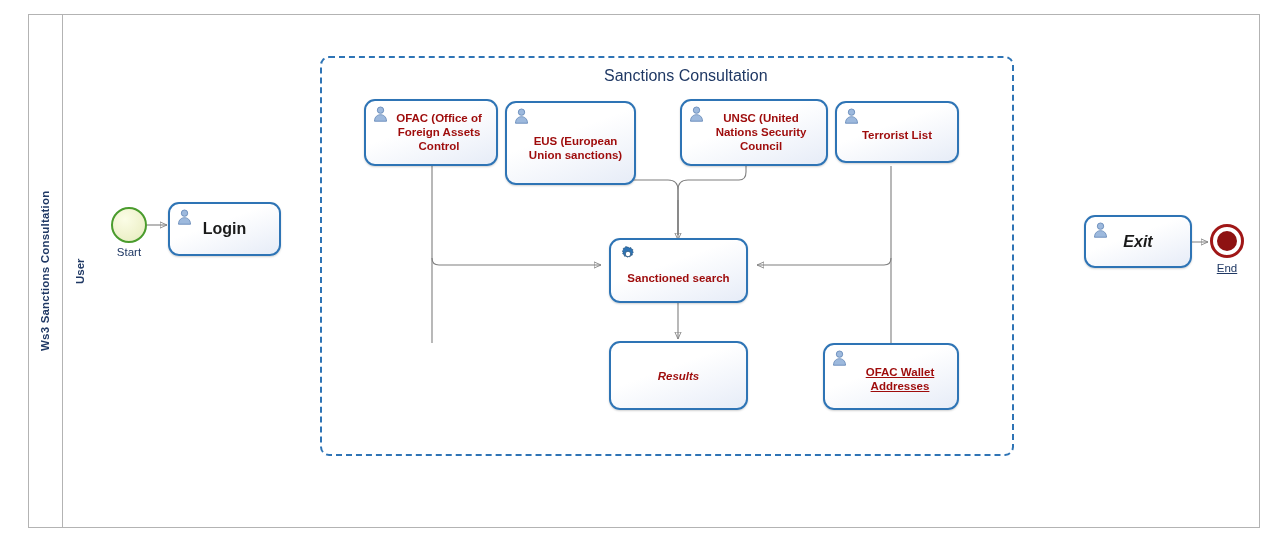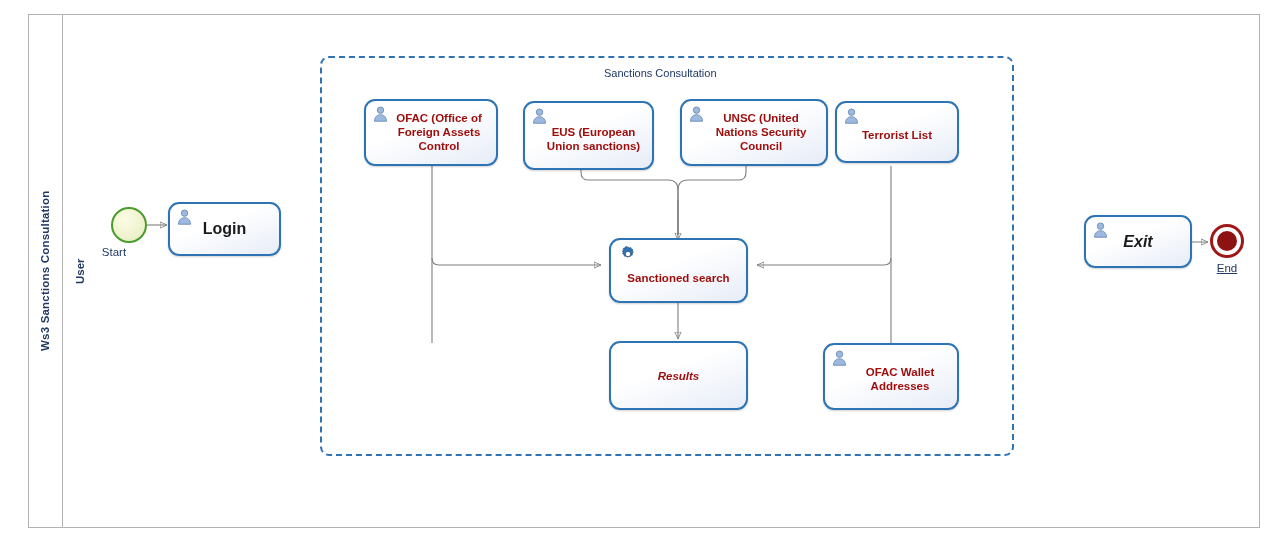--- a/index.html
+++ b/index.html
@@ -9,21 +9,21 @@
   
   .pool{position:absolute;box-sizing:border-box;border:1px solid #b3b3b3;background:transparent;}
   .pool-title{position:absolute;box-sizing:border-box;display:flex;align-items:center;justify-content:center;
     writing-mode:vertical-rl;transform:rotate(180deg);font-size:11.5px;font-weight:bold;color:#1f3864;letter-spacing:.2px;}
   .lane-title{position:absolute;box-sizing:border-box;display:flex;align-items:center;justify-content:center;
     writing-mode:vertical-rl;transform:rotate(180deg);font-size:11.5px;font-weight:bold;color:#1f3864;}
   .lane-div{position:absolute;background:#b3b3b3;}
 
   
   .group-box{position:absolute;box-sizing:border-box;border:2px dashed #2e74b5;border-radius:9px;background:transparent;}
-  .group-label{position:absolute;font-size:11px;color:#1f3864;white-space:nowrap;}
+  .group-label{position:absolute;font-size:16px;color:#1f3864;white-space:nowrap;}
 
   
   .task{position:absolute;box-sizing:border-box;border:2px solid #2e74b5;border-radius:11px;
     background:linear-gradient(160deg,#ffffff 0%,#ffffff 40%,#f2f5fb 72%,#e6ecf7 100%);
     box-shadow:0 1px 2px rgba(0,0,0,.18);}
   .task .lbl{position:absolute;left:6px;right:6px;top:50%;transform:translateY(-50%);
     text-align:center;font-size:11.5px;font-weight:bold;line-height:14px;color:#9e0b0b;}
   .task.dark .lbl{color:#1a1a1a;font-weight:bold;font-size:16px;}
   .task .usr{position:absolute;left:7px;top:5px;width:15px;height:16px;}
   .task .cog{position:absolute;left:9px;top:6px;width:16px;height:16px;}
@@ -72,21 +72,21 @@
 
     <path d="M891,166 L891,258 Q891,265 884,265 L757,265" marker-end="url(#ah)"></path>
     <path d="M891,258 L891,343"></path>
 
     <path d="M678,303 L678,339" marker-end="url(#ah)"></path>
 
     <path d="M1148,242 L1208,242" marker-end="url(#ah)"></path>
   </svg>
 
   <div class="start-ev" style="left:111px;top:207px;width:36px;height:36px;"></div>
-  <div class="ev-label" style="left:76px;top:246px;width:76px;">Start</div>
+  <div class="ev-label" style="left:91px;top:246px;width:76px;">Start</div>
 
   <div class="task dark" style="left:168px;top:202px;width:113px;height:54px;">
     <span class="usr">
       <svg viewBox="0 0 16 17" width="15" height="16">
           <circle cx="8" cy="4.4" r="3.4" fill="#9db9dd" stroke="#6d8fbc" stroke-width="1"></circle>
           <path d="M1.6 16.2 C1.6 11.3 5 9.2 8 9.2 C11 9.2 14.4 11.3 14.4 16.2 Z" fill="#9db9dd" stroke="#6d8fbc" stroke-width="1"></path>
         </svg>
     </span>
     <span class="lbl">Login</span>
   </div>
@@ -94,21 +94,21 @@
   <div class="task" style="left:364px;top:99px;width:134px;height:67px;">
     <span class="usr">
       <svg viewBox="0 0 16 17" width="15" height="16">
           <circle cx="8" cy="4.4" r="3.4" fill="#9db9dd" stroke="#6d8fbc" stroke-width="1"></circle>
           <path d="M1.6 16.2 C1.6 11.3 5 9.2 8 9.2 C11 9.2 14.4 11.3 14.4 16.2 Z" fill="#9db9dd" stroke="#6d8fbc" stroke-width="1"></path>
         </svg>
     </span>
     <span class="lbl" style="top:49%;padding-left:16px;">OFAC (Office of Foreign Assets Control</span>
   </div>
 
-  <div class="task" style="left:523px;top:101px;width:131px;height:69px;">
+  <div class="task" style="left:505px;top:101px;width:131px;height:84px;">
     <span class="usr">
       <svg viewBox="0 0 16 17" width="15" height="16">
           <circle cx="8" cy="4.4" r="3.4" fill="#9db9dd" stroke="#6d8fbc" stroke-width="1"></circle>
           <path d="M1.6 16.2 C1.6 11.3 5 9.2 8 9.2 C11 9.2 14.4 11.3 14.4 16.2 Z" fill="#9db9dd" stroke="#6d8fbc" stroke-width="1"></path>
         </svg>
     </span>
     <span class="lbl" style="top:56%;padding-left:10px;">EUS (European Union sanctions)</span>
   </div>
 
   <div class="task" style="left:680px;top:99px;width:148px;height:67px;">
@@ -146,21 +146,21 @@
     <span class="lbl">Results</span>
   </div>
 
   <div class="task" style="left:823px;top:343px;width:136px;height:67px;">
     <span class="usr">
       <svg viewBox="0 0 16 17" width="15" height="16">
           <circle cx="8" cy="4.4" r="3.4" fill="#9db9dd" stroke="#6d8fbc" stroke-width="1"></circle>
           <path d="M1.6 16.2 C1.6 11.3 5 9.2 8 9.2 C11 9.2 14.4 11.3 14.4 16.2 Z" fill="#9db9dd" stroke="#6d8fbc" stroke-width="1"></path>
         </svg>
     </span>
-    <span class="lbl" style="top:54%;padding-left:18px;">OFAC Wallet Addresses</span>
+    <span class="lbl" style="top:54%;padding-left:18px;text-decoration:underline;">OFAC Wallet Addresses</span>
   </div>
 
   <div class="task dark" style="left:1084px;top:215px;width:108px;height:53px;font-style:italic;">
     <span class="usr">
       <svg viewBox="0 0 16 17" width="15" height="16">
           <circle cx="8" cy="4.4" r="3.4" fill="#9db9dd" stroke="#6d8fbc" stroke-width="1"></circle>
           <path d="M1.6 16.2 C1.6 11.3 5 9.2 8 9.2 C11 9.2 14.4 11.3 14.4 16.2 Z" fill="#9db9dd" stroke="#6d8fbc" stroke-width="1"></path>
         </svg>
     </span>
     <span class="lbl">Exit</span>

